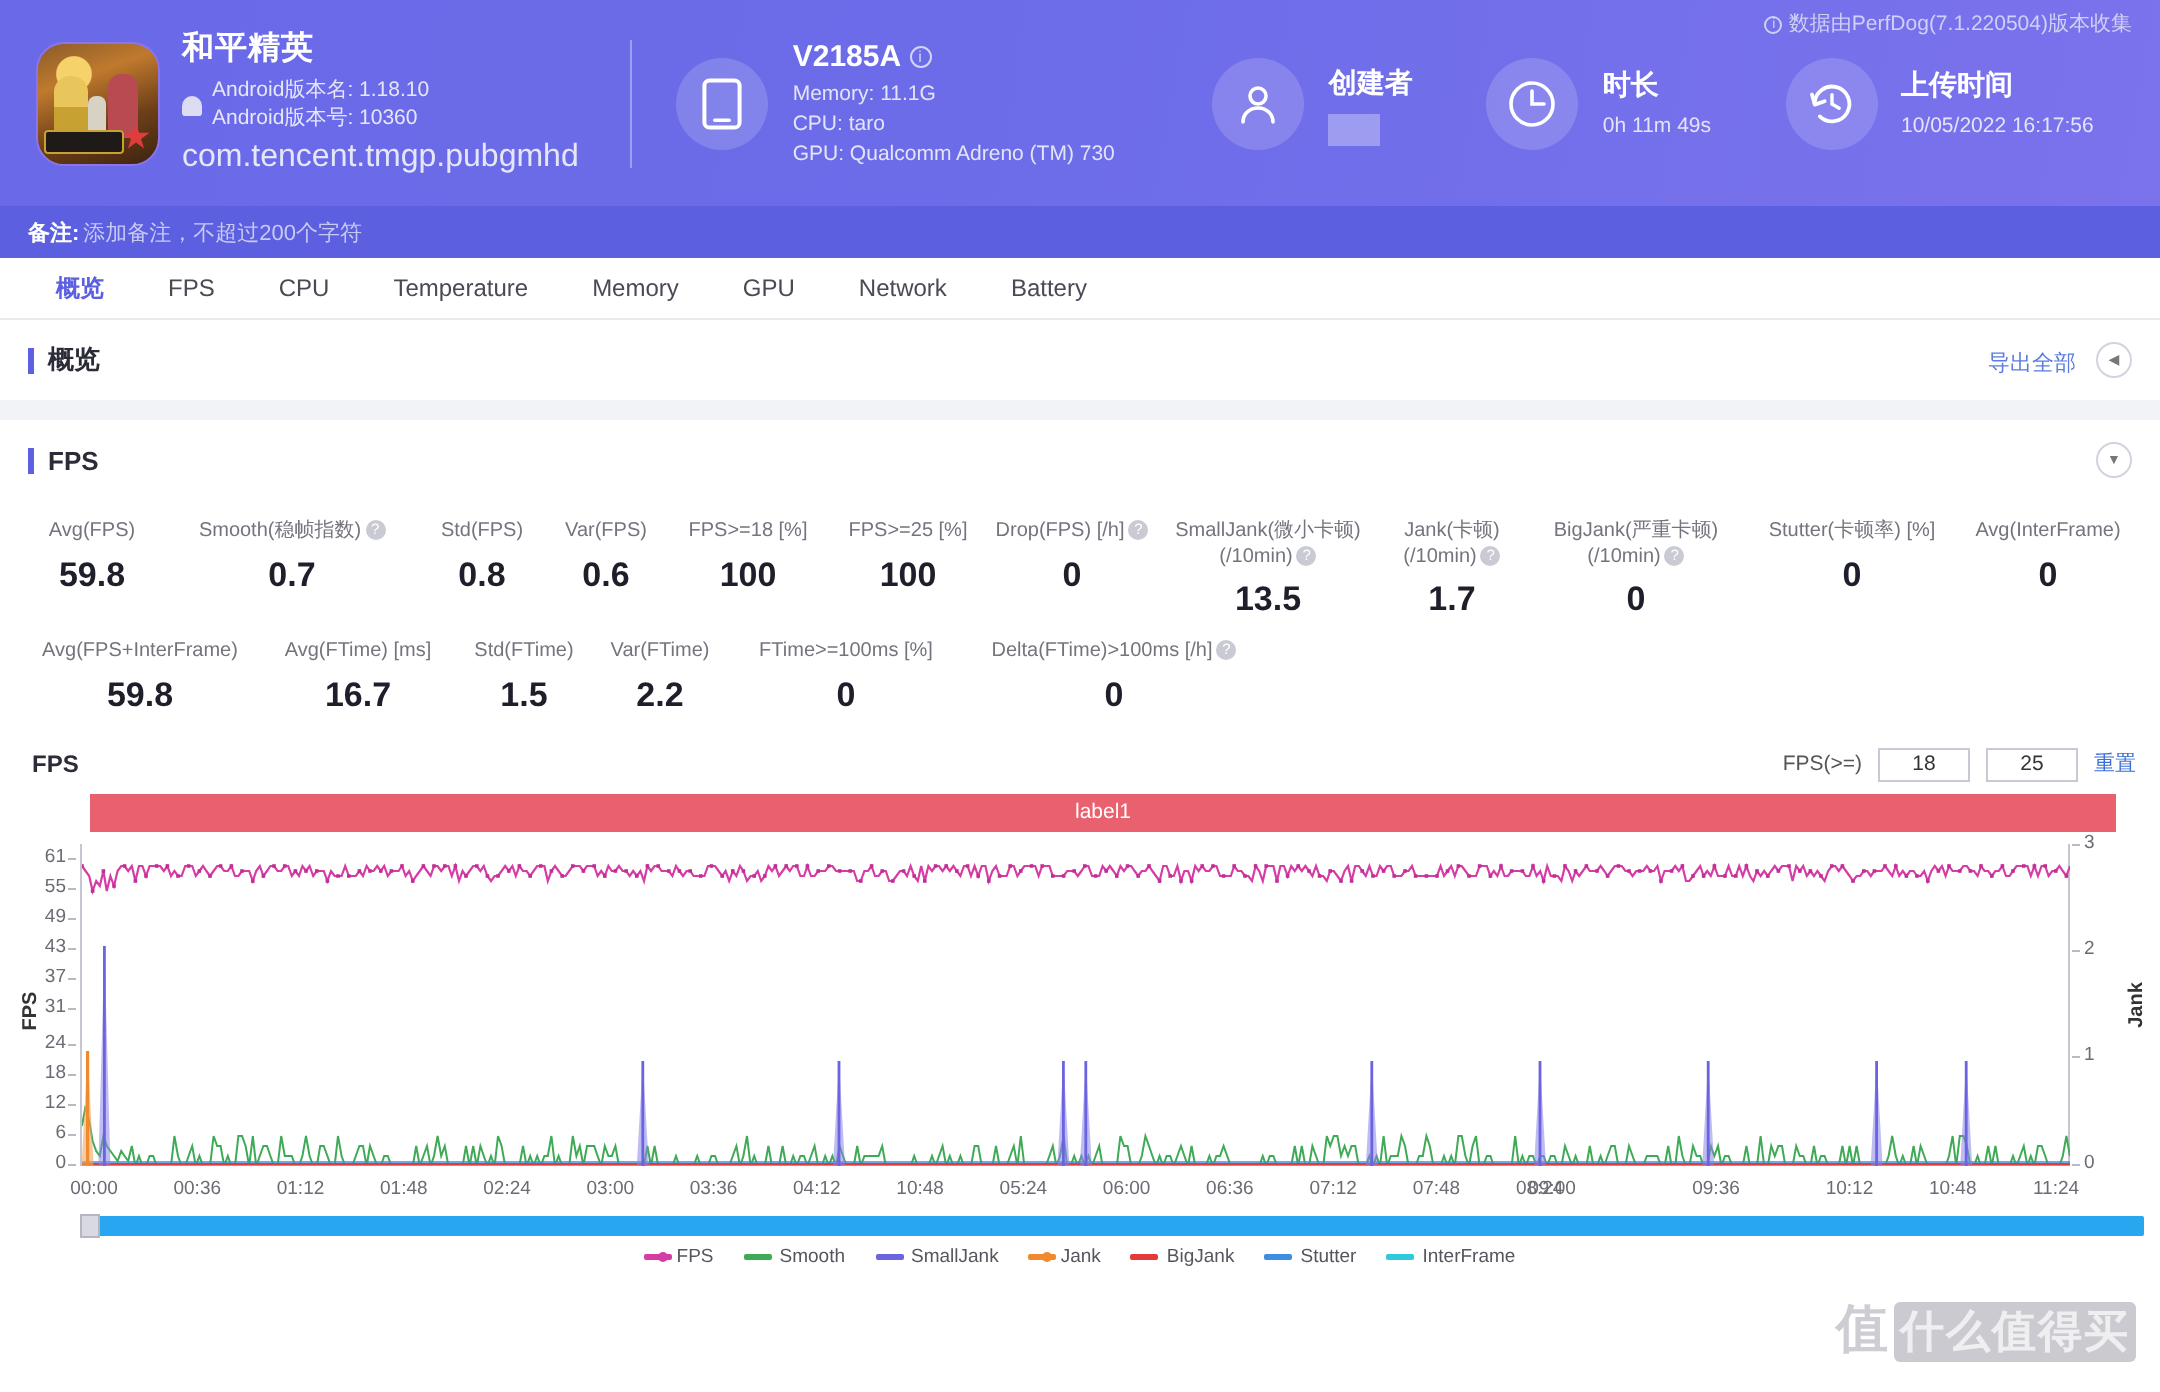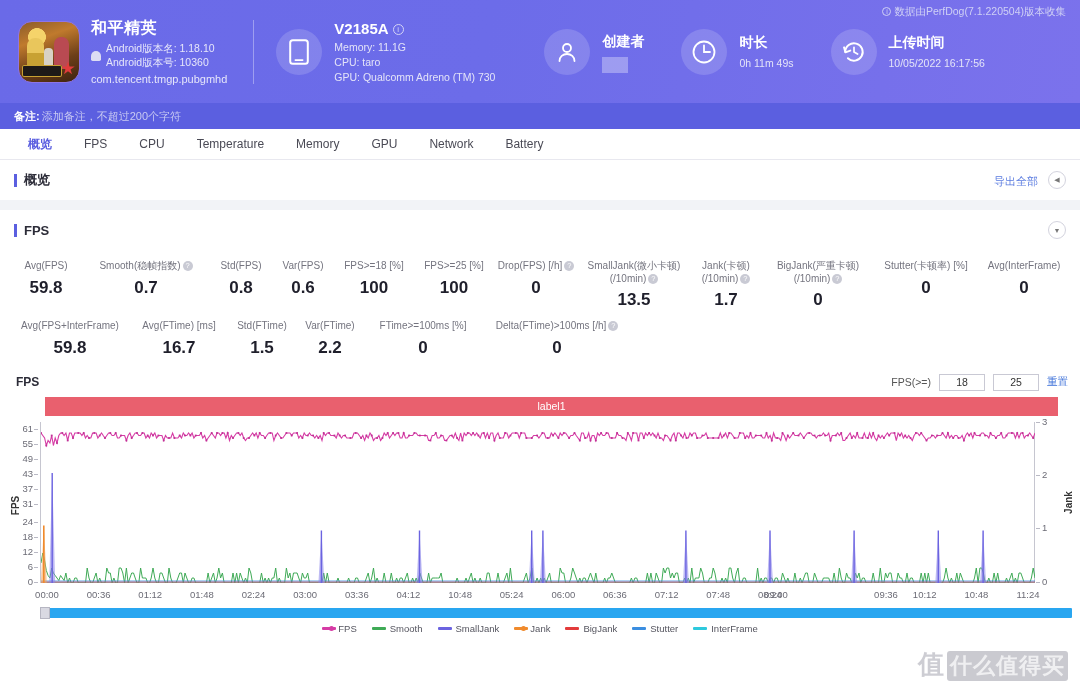--- a/index.html
+++ b/index.html
@@ -58,21 +58,21 @@
     background:#e03c3c; clip-path:polygon(50% 0%,61% 35%,98% 35%,68% 57%,79% 91%,50% 70%,21% 91%,32% 57%,2% 35%,39% 35%);
   }
   .app-text { margin-left:11px; line-height:1.32; }
   .app-name { font-size:16px; font-weight:bold; letter-spacing:.5px; margin-bottom:4px; }
   .android-rows { display:flex; align-items:center; }
   .android-bot {
     width:10px; height:10px; border-radius:6px 6px 2px 2px;
     background:#dcdcf3; margin-right:5px; flex:none;
   }
   .sub-line { font-size:10.5px; color:#e6e6fa; white-space:nowrap; }
-  .pkg { font-size:11px; color:#e6e6fa; margin-top:2px; }
+  .pkg { font-size:16px; color:#e6e6fa; margin-top:2px; }
 
   .divider-v {
     width:1px; height:64px; background:rgba(255,255,255,.35);
     margin:0 22px 0 26px; flex:none;
   }
 
   .dev-block { display:flex; align-items:center; }
   .circ {
     width:46px; height:46px; border-radius:50%;
     background:rgba(255,255,255,.16);
@@ -696,21 +696,21 @@
         <div class="xtick" style="left: 356.789px;">03:36</div>
         <div class="xtick" style="left: 408.421px;">04:12</div>
         <div class="xtick" style="left: 460.053px;">10:48</div>
         <div class="xtick" style="left: 511.684px;">05:24</div>
         <div class="xtick" style="left: 563.316px;">06:00</div>
         <div class="xtick" style="left: 614.947px;">06:36</div>
         <div class="xtick" style="left: 666.579px;">07:12</div>
         <div class="xtick" style="left: 718.211px;">07:48</div>
         <div class="xtick" style="left: 769.842px;">08:24</div>
         <div class="xtick" style="left: 776px;">09:00</div>
-        <div class="xtick" style="left: 886px;">09:36</div>
+        <div class="xtick" style="left: 858px;">09:36</div>
         <div class="xtick" style="left: 924.737px;">10:12</div>
         <div class="xtick" style="left: 976.368px;">10:48</div>
         <div class="xtick" style="left: 1028px;">11:24</div>
       </div>
 
     <div class="scroll-track">
       <div class="scroll-thumb"></div>
     </div>
 
     <div class="legend" id="legend">

